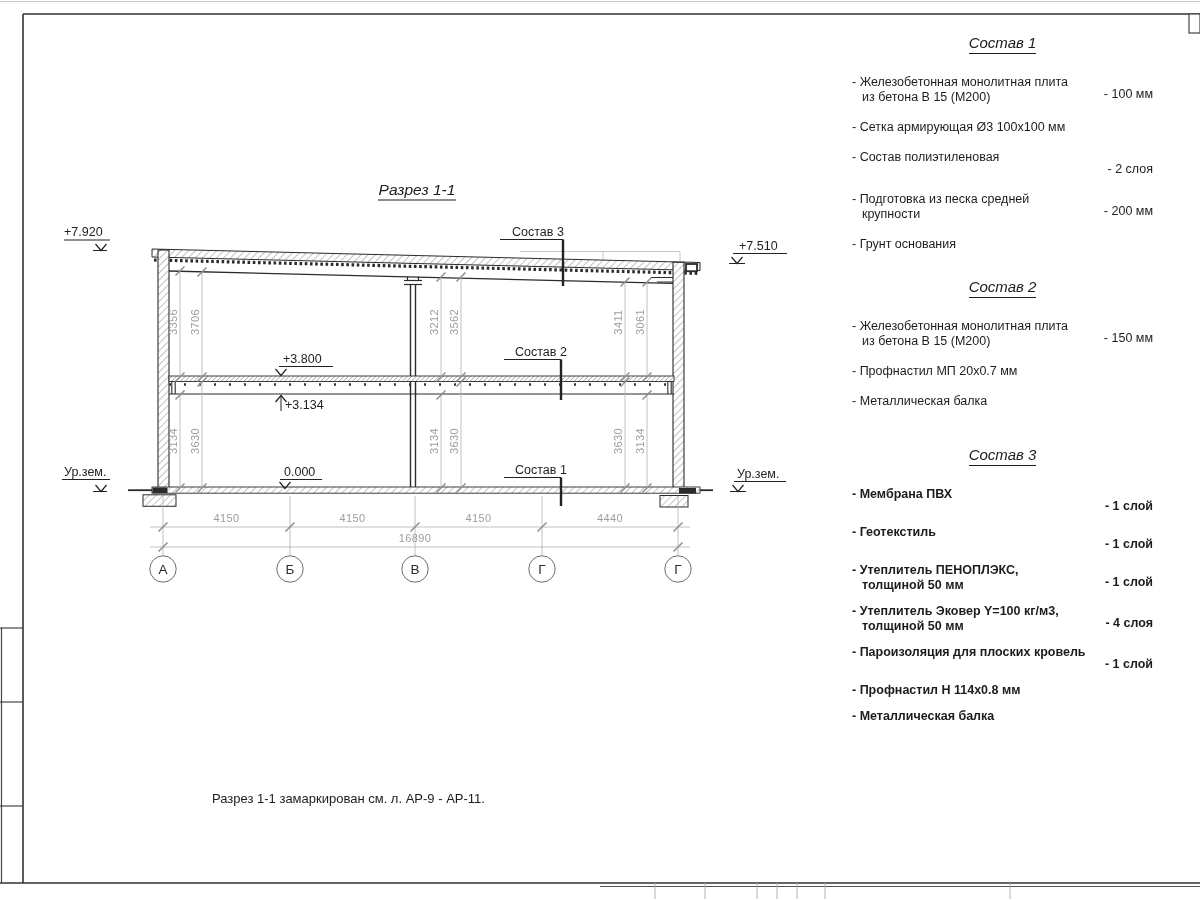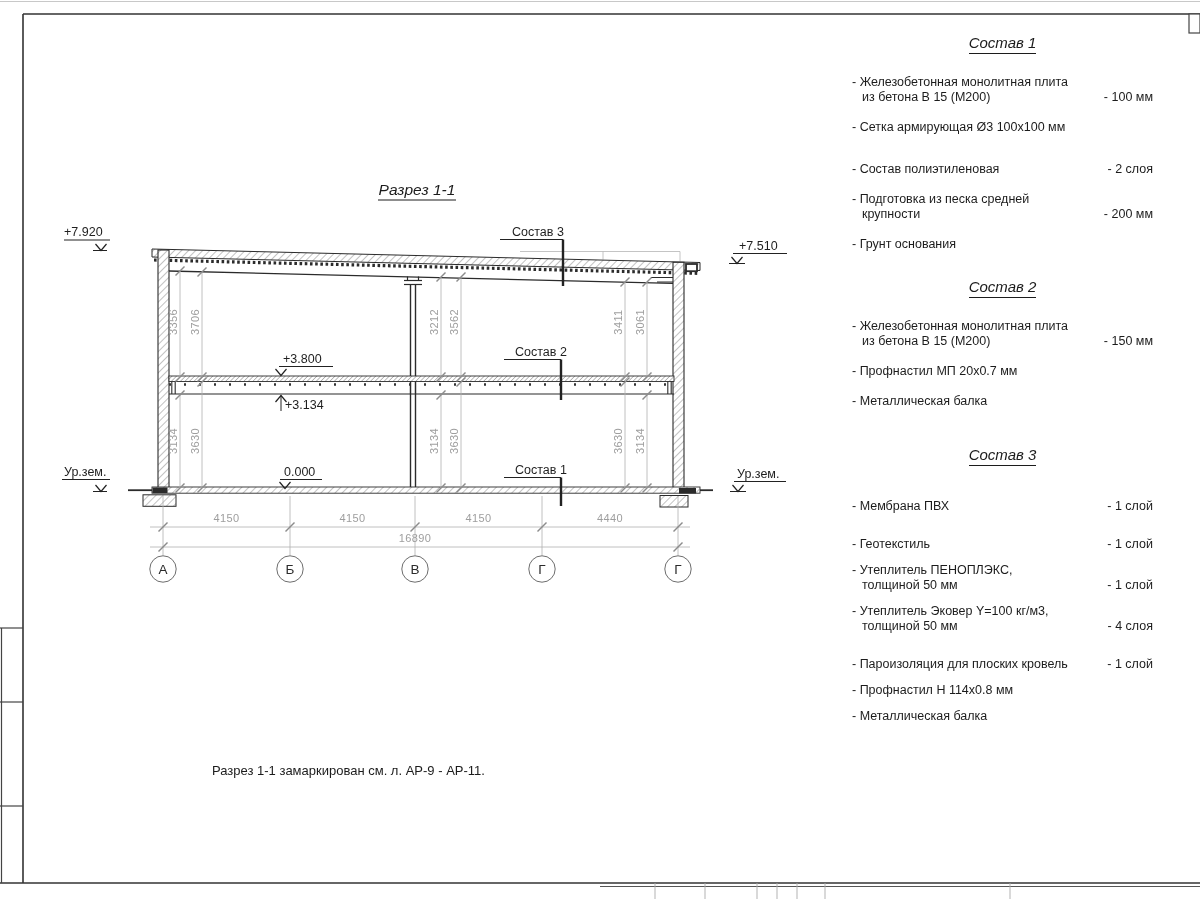--- a/index.html
+++ b/index.html
@@ -8,26 +8,26 @@
   .sheet-svg{position:absolute;left:0;top:0;}
   .svg-txt{font-family:"Liberation Sans",sans-serif;}
   .dim-txt{font-size:11px;fill:#9e9e9e;letter-spacing:.4px;}
   .mark-txt{font-size:12.5px;fill:#1f1f1f;}
   .axis-txt{font-size:13.5px;fill:#2b2b2b;}
   .title-txt{font-size:15.5px;font-style:italic;fill:#1c1c1c;}
   
   .panel{position:absolute;left:852px;width:301px;}
   .panel-h{text-align:center;font-size:15px;font-style:italic;margin:0 0 24px 0;}
   .panel-h span{border-bottom:1px solid #1c1c1c;padding-bottom:2px;}
-  .item{display:flex;justify-content:space-between;align-items:flex-end;
+  .item{display:flex;justify-content:space-between;align-items:flex-start;
         font-size:12.5px;line-height:15px;margin-bottom:15px;}
-  .panel-tight .item{margin-bottom:11px;}
+  .panel-tight .item{margin-bottom:11px;font-weight:bold;}
   .item-text{white-space:pre-line;padding-left:10px;text-indent:-10px;max-width:232px;}
   .item-val{white-space:nowrap;padding-left:6px;margin-top:12px;}
-  .note{position:absolute;left:212px;top:763px;font-size:13px;}
+  .note{position:absolute;left:212px;top:791px;font-size:13px;}
 </style>
 </head>
 <body>
 
 <svg class="sheet-svg" width="1200" height="900" viewBox="0 0 1200 900">
   <defs>
     <pattern id="h1" patternUnits="userSpaceOnUse" width="5" height="5" patternTransform="rotate(45)">
       <rect width="5" height="5" fill="#ffffff"></rect>
       <line x1="0" y1="0" x2="0" y2="5" stroke="#909090" stroke-width="1.1"></line>
     </pattern>

